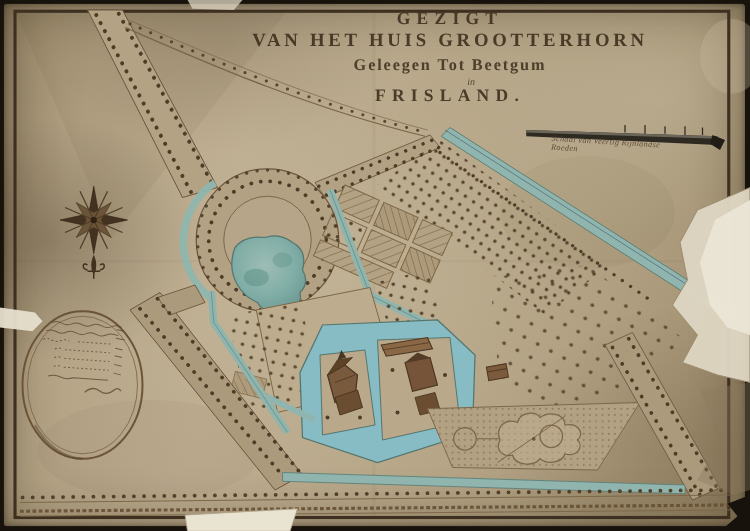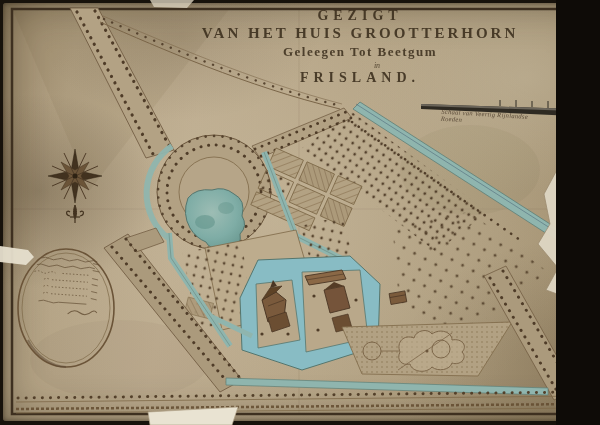--- a/index.html
+++ b/index.html
@@ -1,16 +1,16 @@
 <!DOCTYPE html>
 <html><head>
 <meta charset="utf-8">
 <style>
   html,body{margin:0;padding:0;background:#0e0b07;}
-  .stage{position:relative;width:556px;height:425px;overflow:hidden;background:#17120b;
+  .stage{position:relative;width:600px;height:425px;overflow:hidden;background:#17120b;
          font-family:"Liberation Serif", serif;}
   .paper{position:absolute;left:3px;top:3px;width:593px;height:418px;border-radius:3px;
     background:
       radial-gradient(ellipse 180px 140px at 6% 45%, rgba(58,44,26,.30), transparent 70%),
       radial-gradient(ellipse 260px 190px at 97% 88%, rgba(66,50,28,.22), transparent 70%),
       radial-gradient(ellipse 240px 160px at 88% 18%, rgba(200,188,162,.45), transparent 72%),
       radial-gradient(ellipse 420px 300px at 46% 52%, rgba(206,192,164,.42), transparent 75%),
       radial-gradient(ellipse 200px 120px at 30% 8%, rgba(70,54,32,.18), transparent 70%),
       linear-gradient(100deg,#9a886a 0%,#b2a183 12%,#bcab8e 32%,#b5a486 55%,#ab9a7b 80%,#a18f6f 100%);
     box-shadow: inset 0 0 42px rgba(40,30,14,.45), inset 0 0 5px rgba(28,20,9,.55);}

